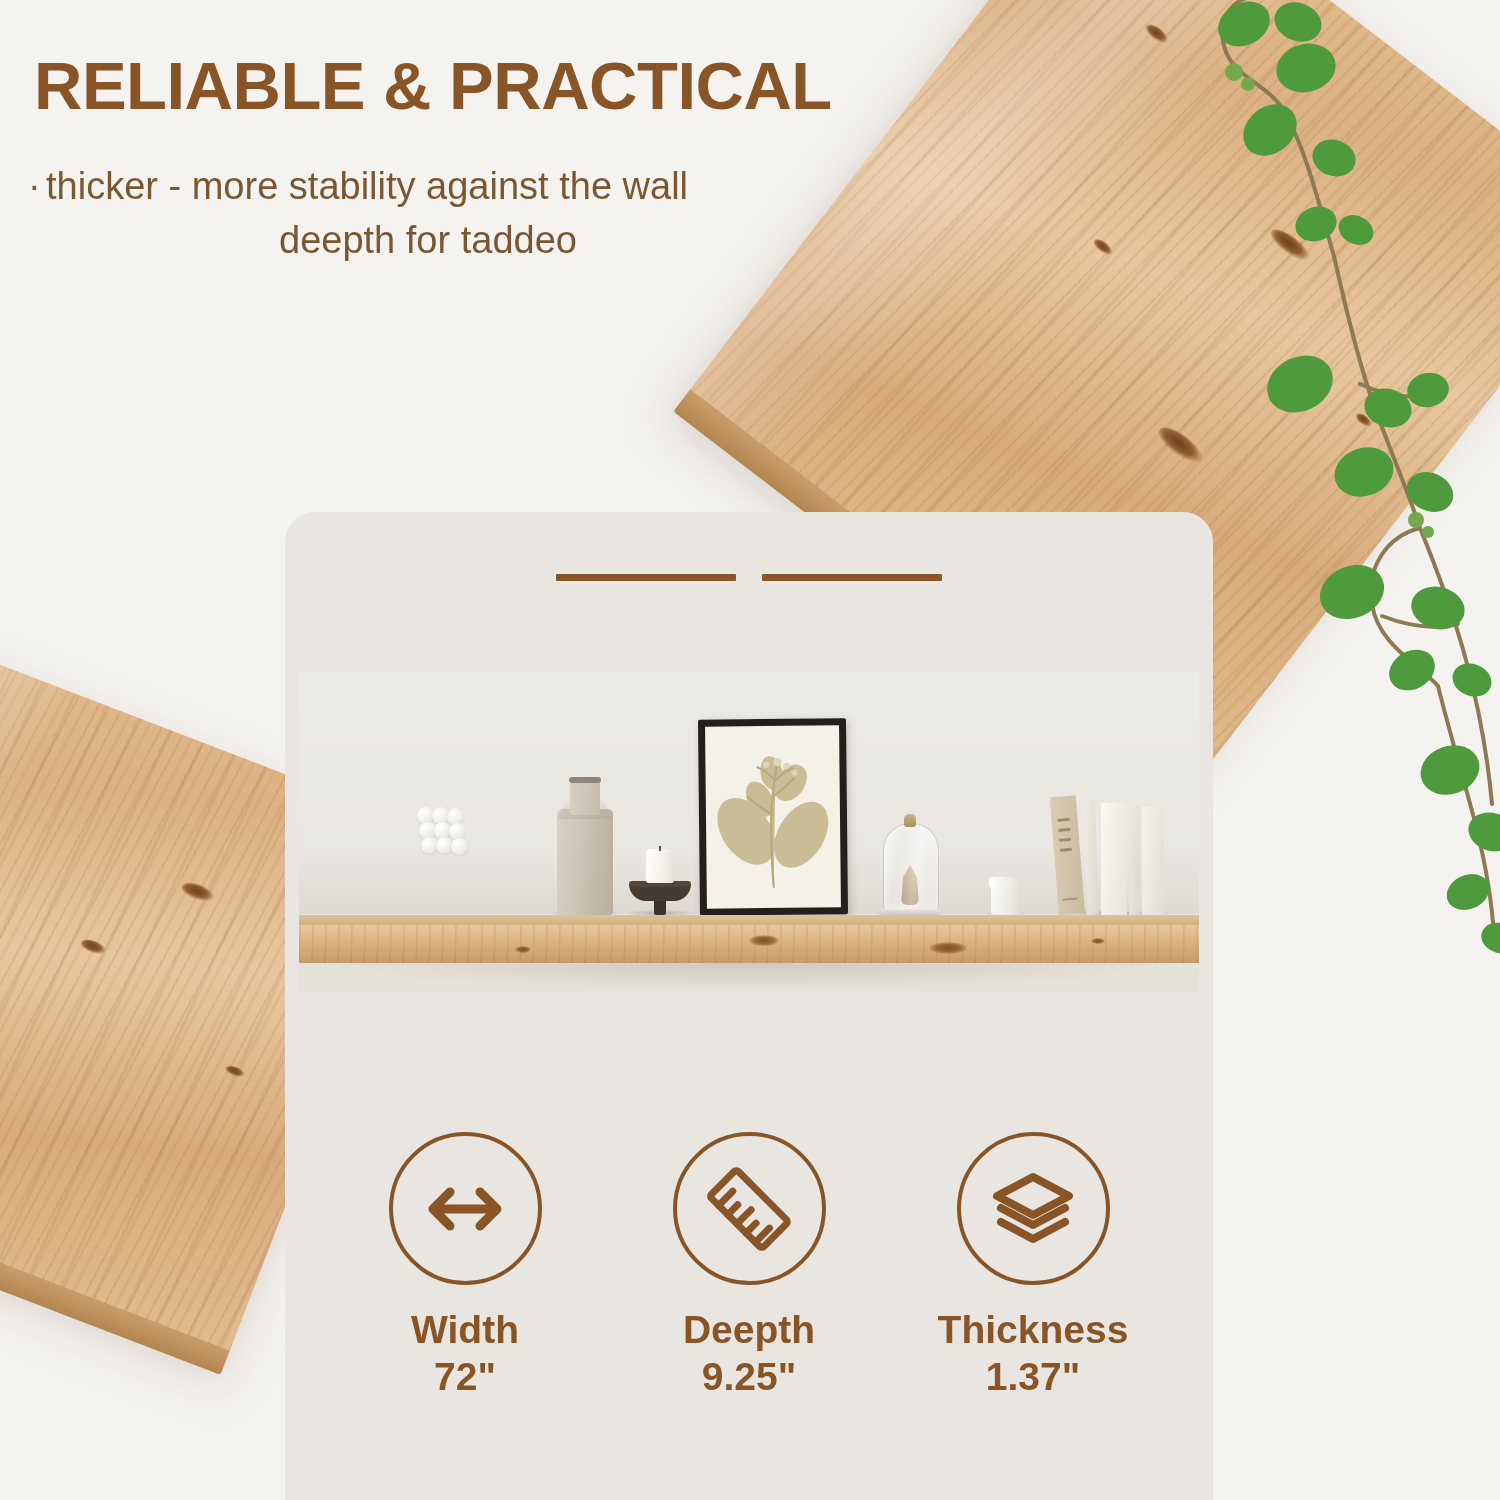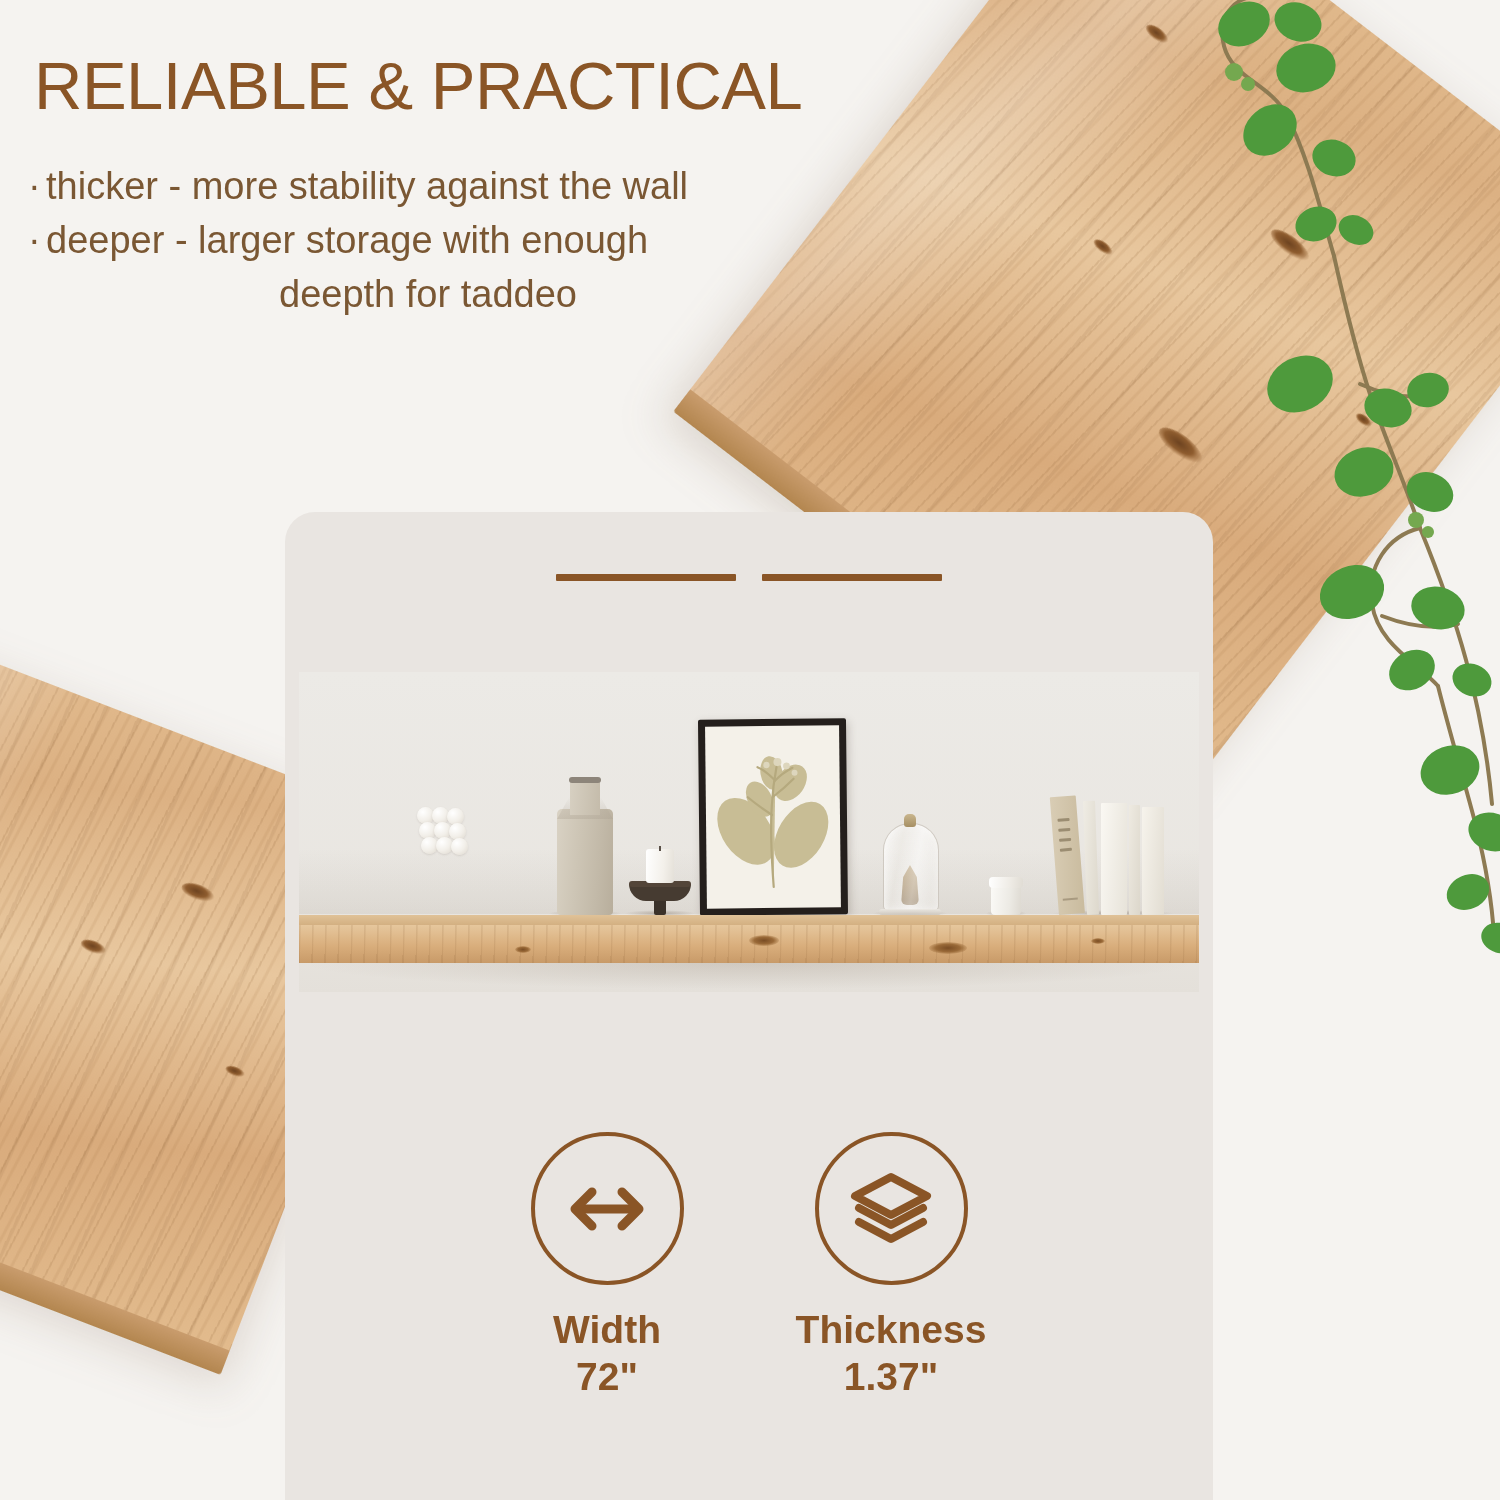--- a/index.html
+++ b/index.html
@@ -7,21 +7,21 @@
     width:1500px;height:1500px;overflow:hidden;
     background:#f5f3f0;
     font-family:"Liberation Sans", sans-serif;
     position:relative;
   }
   .stage{position:absolute;inset:0;width:1500px;height:1500px;}
 
   
   .headline{
     position:absolute;left:34px;top:52px;width:940px;
-    font-size:67px;line-height:1.0;font-weight:normal;
+    font-size:67px;line-height:1.0;font-weight:bold;
     letter-spacing:-0.5px;color:#8a5526;white-space:nowrap;
   }
   .bullets{
     position:absolute;left:28px;top:160px;width:860px;
     color:#7a5733;font-size:38px;line-height:1.42;
   }
   .bullet-row{white-space:nowrap;}
   .bullet-row .dot{display:inline-block;width:18px;}
   .bullet-cont{text-align:center;width:800px;}
 
@@ -282,23 +282,20 @@
       <circle cx="308" cy="552" r="6"></circle>
     </g>
   </svg>
 
   <div class="headline">RELIABLE &amp; PRACTICAL</div>
 
   <div class="bullets">
     <div class="bullet-row">
       <span class="dot">·</span><span>thicker  - more stability against the wall</span>
     </div>
-    <div class="bullet-row">
-      <span class="dot">·</span><span>deeper - larger storage with enough</span>
-    </div>
     <div class="bullet-cont">deepth for taddeo</div>
   </div>
 
   <div class="card">
 
     <div class="sec-title">
       <span class="rule"></span>
       <span class="rule"></span>
     </div>
 
@@ -421,20 +418,36 @@
               <line x1="16" y1="46" x2="76" y2="46"></line>
               <polyline points="31,29 14,46 31,63"></polyline>
               <polyline points="61,29 78,46 61,63"></polyline>
             </g>
           </svg>
         </div>
         <div class="lbl">Width</div>
         <div class="val">72"</div>
       </div>
 
+      <div class="spec">
+        <div class="circle">
+          <svg width="92" height="92" viewBox="0 0 92 92">
+            <g stroke="#8a5526" stroke-width="7" stroke-linecap="round" stroke-linejoin="round" fill="none" transform="rotate(-45 46 46)">
+              <rect x="27" y="9" width="38" height="74" rx="3"></rect>
+              <line x1="27" y1="22" x2="47" y2="22"></line>
+              <line x1="27" y1="35" x2="41" y2="35"></line>
+              <line x1="27" y1="48" x2="47" y2="48"></line>
+              <line x1="27" y1="61" x2="41" y2="61"></line>
+              <line x1="27" y1="74" x2="47" y2="74"></line>
+            </g>
+          </svg>
+        </div>
+        <div class="lbl">Deepth</div>
+        <div class="val">9.25"</div>
+      </div>
 
       <div class="spec">
         <div class="circle">
           <svg width="92" height="92" viewBox="0 0 92 92">
             <g stroke="#8a5526" stroke-width="8" stroke-linecap="round" stroke-linejoin="round" fill="none">
               <polygon points="46,14 82,33 46,52 10,33"></polygon>
               <polyline points="14,45 46,62 78,45"></polyline>
               <polyline points="14,59 46,76 78,59"></polyline>
             </g>
           </svg>

